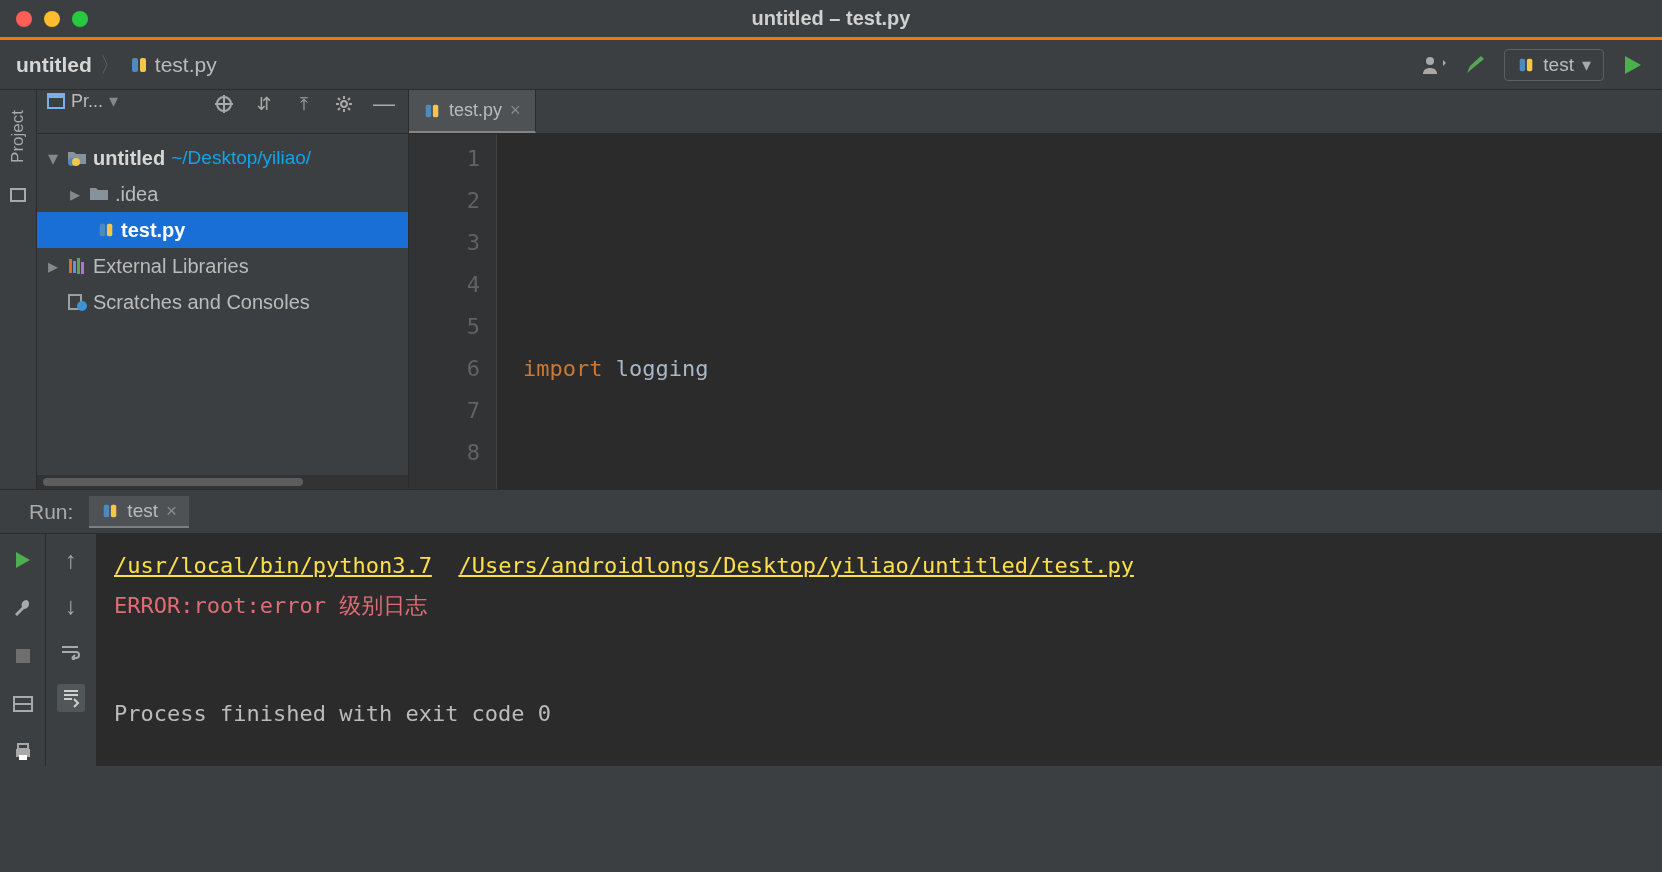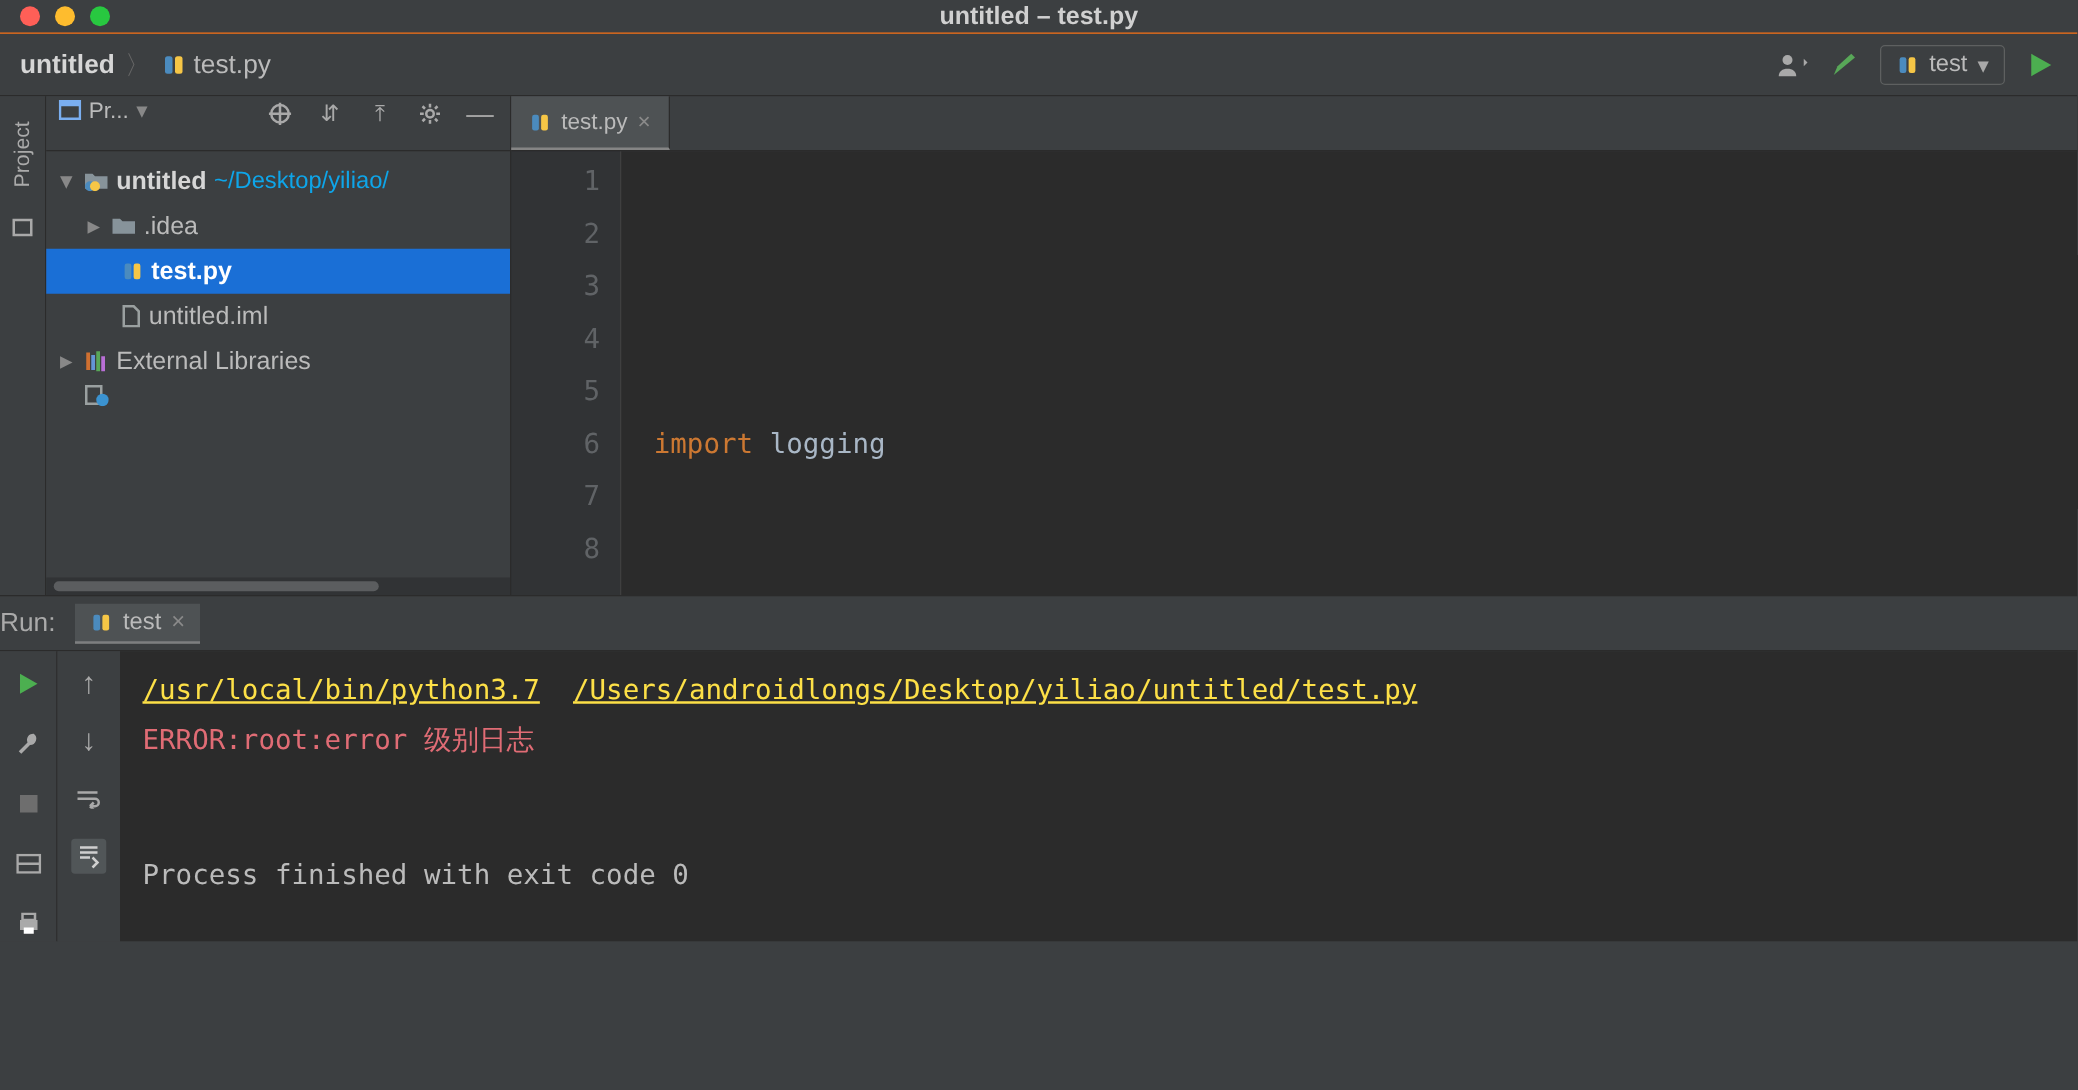--- a/index.html
+++ b/index.html
@@ -8,27 +8,27 @@
     background: #3c3f41;
     color: #bbbbbb;
     width: 1662px;
     height: 872px;
     overflow: hidden;
     font-size: 18px;
   }
 
   
   .titlebar {
-    height: 27px;
+    height: 40px;
     background: #3c3f41;
     display: flex;
     align-items: center;
     padding: 0 16px;
     position: relative;
-    border-bottom: 1px solid #f97316;
+    border-bottom: 3px solid #f97316;
   }
   .traffic-lights { display: flex; gap: 12px; }
   .traffic-light { width: 16px; height: 16px; border-radius: 50%; }
   .tl-red { background: #ff5f57; }
   .tl-yellow { background: #febc2e; }
   .tl-green { background: #28c840; }
   .window-title {
     position: absolute;
     left: 0; right: 0;
     text-align: center;
@@ -164,21 +164,21 @@
   }
   .code-lines {
     padding: 4px 0 0 26px; line-height: 42px; white-space: pre;
     color: #a9b7c6;
   }
   .kw { color: #cc7832; text-align: center; }
   .call { color: #a9b7c6; }
   .run-title {
     height: 44px;
     display: flex; align-items: center;
-    padding: 0 0; gap: 16px;
+    padding: 0 29px; gap: 16px;
     border-bottom: 1px solid #2b2b2b;
   }
   .run-title .label { font-size: 21px; color: #aaa; }
   .run-tab {
     display: flex; align-items: center; gap: 8px;
     padding: 4px 12px;
     background: #4e5254;
     border-bottom: 2px solid #7e7f80;
     font-size: 19px;
     cursor: pointer;
@@ -335,48 +335,41 @@
       </div>
       <div class="tree-row indent-2 selected">
         <span class="icon-svg">
             <svg width="18" height="18" viewBox="0 0 20 20">
               <rect x="3" y="3" width="6" height="14" rx="2" fill="#4b8bbe"></rect>
               <rect x="11" y="3" width="6" height="14" rx="2" fill="#f6c646"></rect>
             </svg>
           </span>
         <span class="bold">test.py</span>
       </div>
-      <div class="tree-row indent-2">
-        <span class="icon-svg">
-            <svg width="16" height="18" viewBox="0 0 16 18">
-              <path d="M2 1h8l4 4v12H2z" fill="none" stroke="#9aa0a0" stroke-width="2"></path>
-            </svg>
-          </span>
-        <span>untitled.iml</span>
-      </div>
       <div class="tree-row">
         <span class="chev">▸</span>
         <span class="icon-svg">
             <svg width="20" height="18" viewBox="0 0 20 18">
               <rect x="2" y="2" width="3" height="14" fill="#cf7030"></rect>
               <rect x="6" y="4" width="3" height="12" fill="#6395d6"></rect>
               <rect x="10" y="1" width="3" height="16" fill="#58a758"></rect>
               <rect x="14" y="5" width="3" height="12" fill="#b96fd6"></rect>
             </svg>
           </span>
         <span>External Libraries</span>
       </div>
       <div class="tree-row">
         <span class="chev"> </span>
         <span class="icon-svg">
             <svg width="20" height="18" viewBox="0 0 20 18">
               <rect x="2" y="2" width="12" height="14" fill="none" stroke="#9aa0a0" stroke-width="2"></rect>
               <circle cx="15" cy="13" r="5" fill="#3b93d1"></circle>
             </svg>
           </span>
+        <span>Scratches and Consoles</span>
       </div>
     </div>
 
     <div class="proj-scroll">
       <div class="thumb"></div>
     </div>
   </div>
 
   <div class="editor">
     <div class="editor-tabs">

